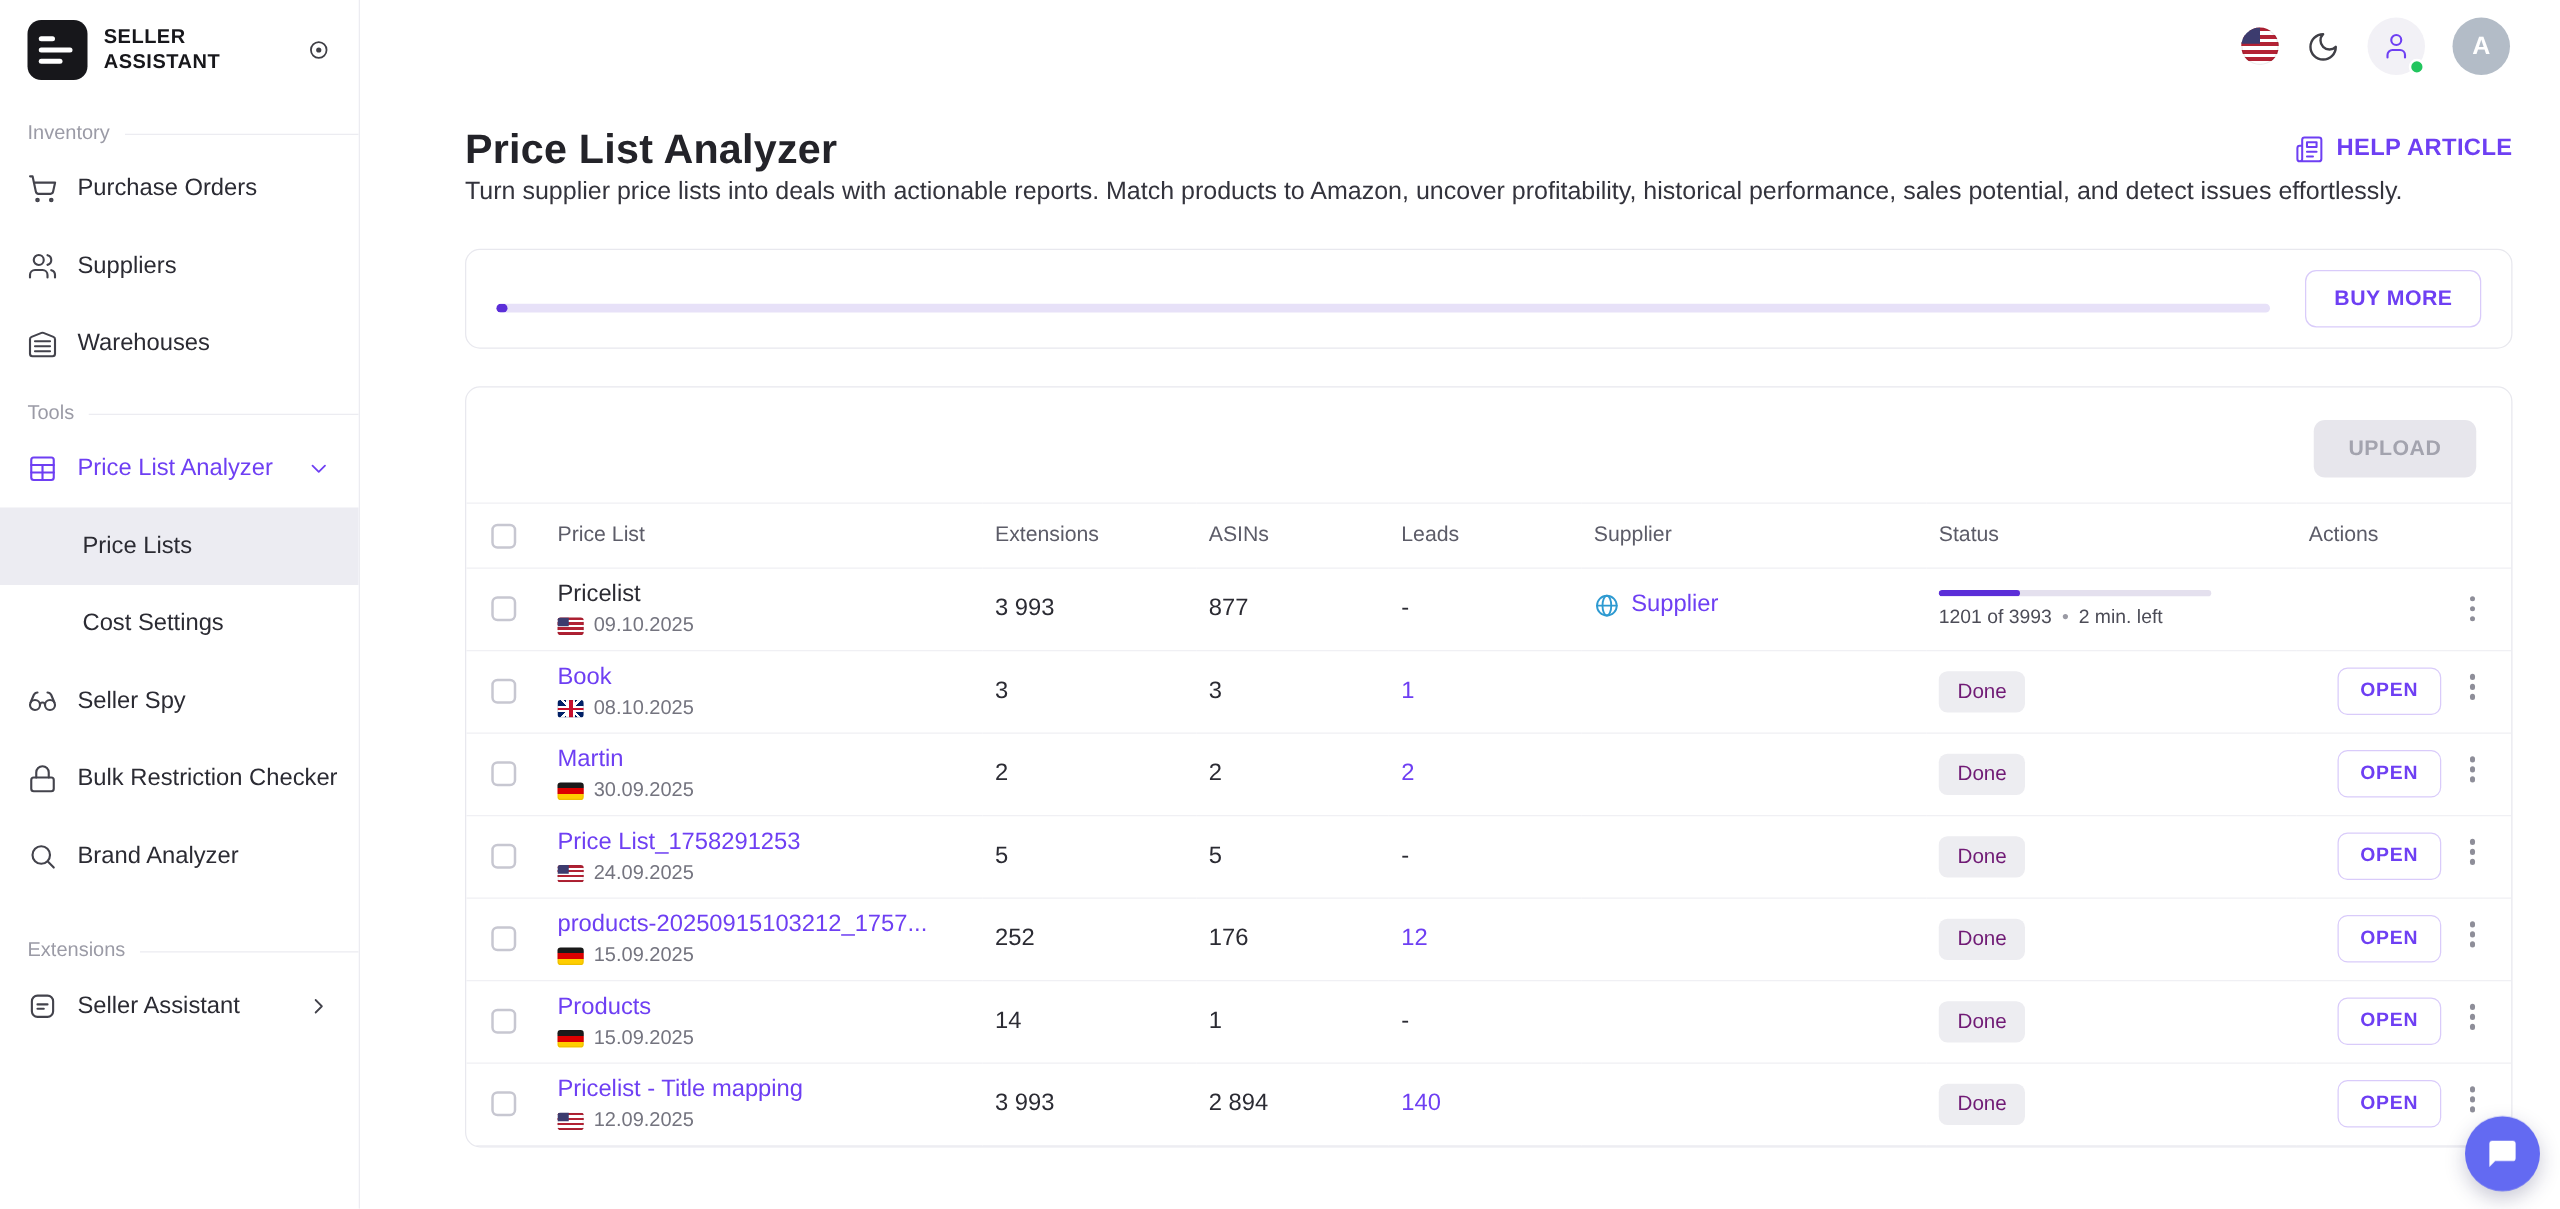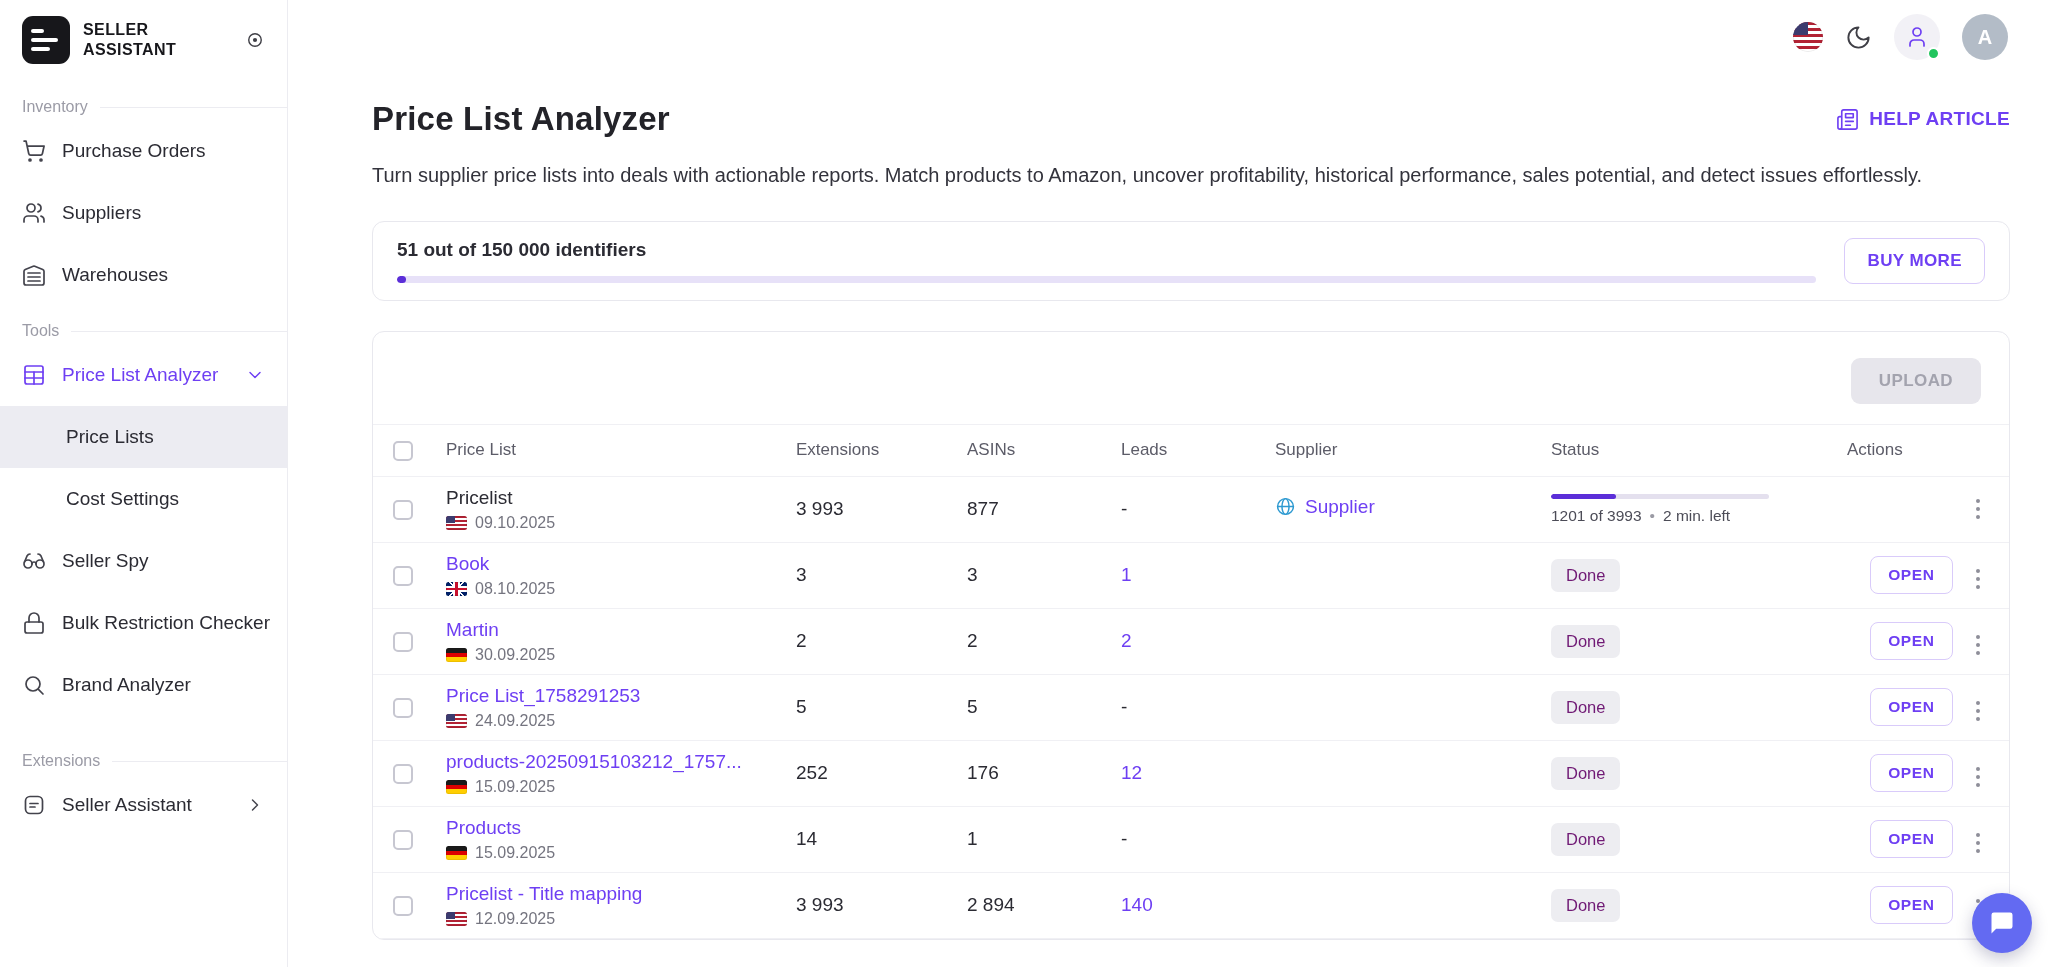--- a/index.html
+++ b/index.html
@@ -41,21 +41,21 @@
   .moon-btn svg{width:27px;height:27px}
   .account-btn{width:46px;height:46px;border-radius:50%;background:#f2f1f6;display:flex;align-items:center;justify-content:center;position:relative;color:#6E3FF3;cursor:pointer}
   .account-btn .dot{position:absolute;right:0;bottom:0;width:13px;height:13px;border-radius:50%;background:#22c55e;border:2.5px solid #fff}
   .avatar{width:46px;height:46px;border-radius:50%;background:#b3bcc7;color:#fff;display:flex;align-items:center;justify-content:center;font-size:20px;font-weight:700;cursor:pointer}
 
   .content{flex:1;padding:4px 38px 0 84px;overflow:hidden}
   .title-row{display:flex;align-items:center;justify-content:space-between;margin-top:22px}
   h1{font-size:33px;font-weight:700;color:#232329;letter-spacing:.2px}
   .help{display:flex;align-items:center;gap:10px;color:#6E3FF3;font-weight:700;font-size:19px;letter-spacing:.3px;cursor:pointer}
   .help svg{width:23px;height:23px}
-  .desc{margin-top:22px;font-size:20px;line-height:31px;color:#33333c;max-width:1660px}
+  .desc{font-size:20px;line-height:31px;color:#33333c;max-width:1660px}
 
   .card{background:#fff;border:1px solid #e8e8ee;border-radius:12px}
   .quota-card{margin-top:30px;display:flex;align-items:center;padding:16px 24px;gap:28px}
   .quota-left{flex:1}
   .quota-label{font-size:19px;font-weight:700;color:#2b2b33}
   .quota-track{margin-top:15px;height:7px;border-radius:4px;background:#e7e1f8;overflow:hidden}
   .quota-fill{height:100%;background:#5b2ed8;border-radius:4px;min-width:6px}
   .btn-outline{background:#fff;border:1px solid #d9cbfa;color:#6E3FF3;border-radius:9px;font-weight:700;letter-spacing:.4px;font-size:17px;padding:12px 22px;cursor:pointer;font-family:inherit}
 
   .table-card{margin-top:30px;overflow:hidden}
@@ -84,21 +84,21 @@
     #012169}
   .lead-link{color:#6E3FF3;text-decoration:none;cursor:pointer}
   .supplier{display:inline-flex;align-items:center;gap:9px;color:#6E3FF3;cursor:pointer}
   .supplier svg{width:21px;height:21px;color:#2e9ad1}
   .badge{display:inline-block;background:#ededf1;color:#701a75;font-size:16.5px;padding:7px 15px;border-radius:7px}
   .prog-wrap{max-width:218px}
   .prog-track{height:5px;border-radius:3px;background:#e4e0ee;overflow:hidden}
   .prog-fill{height:100%;background:#5b2ed8;border-radius:3px}
   .prog-text{margin-top:8px;font-size:15.5px;color:#4c4c57;display:flex;align-items:flex-start;gap:8px;white-space:nowrap}
   .prog-text .sep{color:#9a9aa4}
-  .actions{display:flex;justify-content:flex-end;align-items:flex-end;gap:18px;padding-right:14px}
+  .actions{display:flex;justify-content:flex-end;align-items:flex-start;gap:18px;padding-right:14px}
   .open-btn{background:#fff;border:1px solid #d9cbfa;color:#6E3FF3;border-radius:8px;font-weight:700;letter-spacing:.6px;font-size:15.5px;padding:9px 17px;cursor:pointer;font-family:inherit}
   .kebab{display:inline-flex;flex-direction:column;gap:3.5px;padding:5px;cursor:pointer}
   .kebab i{width:4.5px;height:4.5px;border-radius:50%;background:#8e8e99}
 
   .chat-bubble{position:fixed;right:16px;bottom:14px;width:60px;height:60px;border-radius:50%;background:#636af2;display:flex;align-items:center;justify-content:center;box-shadow:0 6px 16px rgba(40,40,90,.25);cursor:pointer;color:#fff;z-index:10}
   .chat-bubble svg{width:28px;height:28px}
 </style>
 </head>
 <body>
 
@@ -315,21 +315,20 @@
               <use href="#i-news"></use>
             </svg>
           <span>HELP ARTICLE</span>
         </span>
       </div>
 
       <p class="desc">Turn supplier price lists into deals with actionable reports. Match products to Amazon, uncover profitability, historical performance, sales potential, and detect issues effortlessly.</p>
 
       <div class="card quota-card">
         <div class="quota-left">
-          <div class="quota-label">51 out of 150 000 identifiers</div>
           <div class="quota-track">
             <div class="quota-fill" style="width: 0.6%;"></div>
           </div>
         </div>
         <button class="btn-outline">BUY MORE</button>
       </div>
 
       <div class="card table-card">
         <div class="upload-row">
           <button class="btn-disabled" disabled="">UPLOAD</button>

